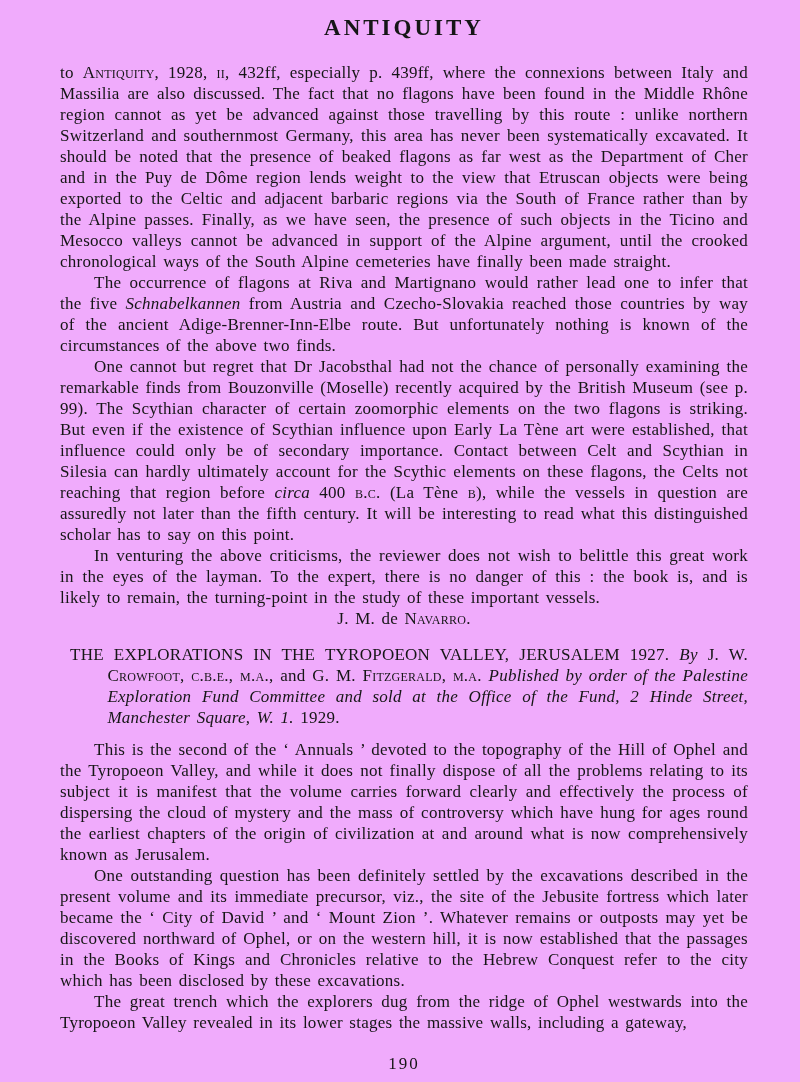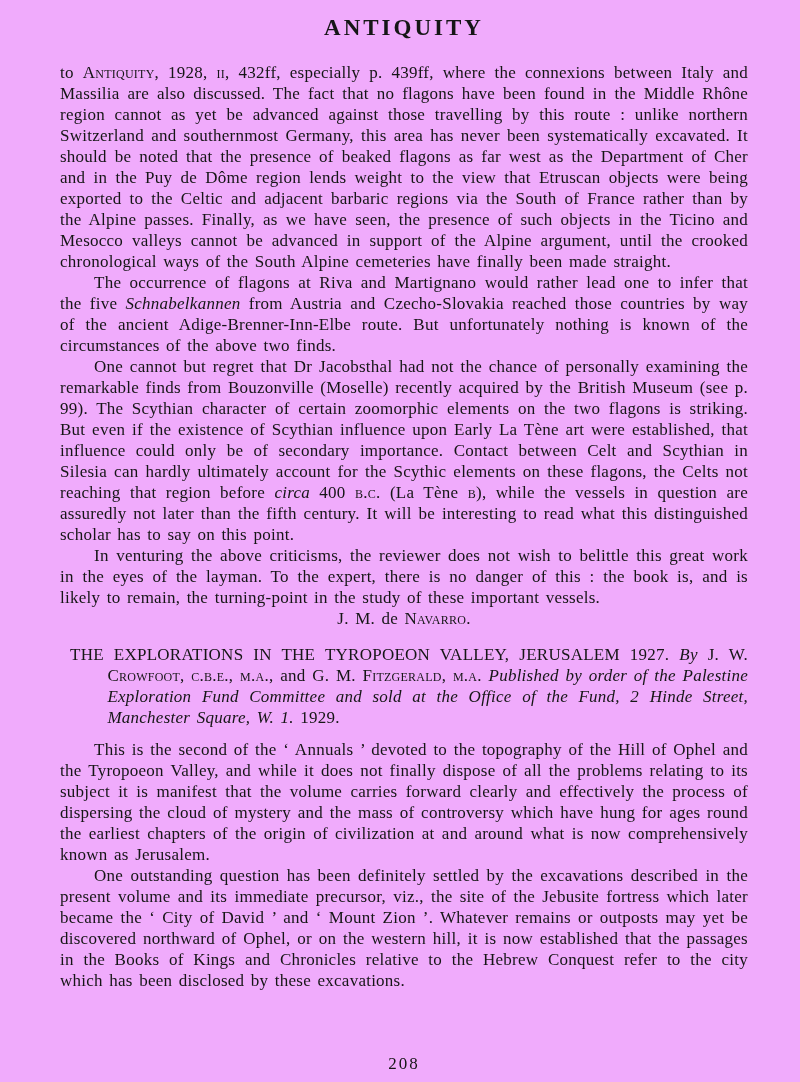--- a/index.html
+++ b/index.html
@@ -67,17 +67,18 @@
     <p class="para"><span>The occurrence of flagons at Riva and Martignano would rather lead one to infer that the five </span><span class="i">Schnabelkannen</span><span> from Austria and Czecho-Slovakia reached those countries by way of the ancient Adige-Brenner-Inn-Elbe route.  But unfortunately nothing is known of the circumstances of the above two finds.</span></p>
     <p class="para"><span>One cannot but regret that Dr Jacobsthal had not the chance of personally examining the remarkable finds from Bouzonville (Moselle) recently acquired by the British Museum (see p. 99).  The Scythian character of certain zoomorphic elements on the two flagons is striking.  But even if the existence of Scythian influence upon Early La Tène art were established, that influence could only be of secondary importance.  Contact between Celt and Scythian in Silesia can hardly ultimately account for the Scythic elements on these flagons, the Celts not reaching that region before </span><span class="i">circa</span><span> 400 </span><span class="sc">b.c.</span><span> (La Tène </span><span class="sc">b</span><span>), while the vessels in question are assuredly not later than the fifth century.  It will be interesting to read what this distinguished scholar has to say on this point.</span></p>
     <p class="para"><span>In venturing the above criticisms, the reviewer does not wish to belittle this great work in the eyes of the layman.  To the expert, there is no danger of this : the book is, and is likely to remain, the turning-point in the study of these important vessels.</span></p>
     <p class="signature"><span>J. M. de </span><span class="sc">Navarro</span><span>.</span></p>
   </section>
 
   <section>
     <p class="citation"><span>THE EXPLORATIONS IN THE TYROPOEON VALLEY, JERUSALEM 1927.  </span><span class="i">By</span><span> J. W. </span><span class="sc">Crowfoot</span><span>, </span><span class="sc">c.b.e., m.a.</span><span>, and G. M. </span><span class="sc">Fitzgerald</span><span>, </span><span class="sc">m.a.</span><span>  </span><span class="i">Published by order of the Palestine Exploration Fund Committee and sold at the Office of the Fund, 2 Hinde Street, Manchester Square, W. 1.</span><span>  1929.</span></p>
     <p class="para"><span>This is the second of the ‘ Annuals ’ devoted to the topography of the Hill of Ophel and the Tyropoeon Valley, and while it does not finally dispose of all the problems relating to its subject it is manifest that the volume carries forward clearly and effectively the process of dispersing the cloud of mystery and the mass of controversy which have hung for ages round the earliest chapters of the origin of civilization at and around what is now comprehensively known as Jerusalem.</span></p>
     <p class="para"><span>One outstanding question has been definitely settled by the excavations described in the present volume and its immediate precursor, viz., the site of the Jebusite fortress which later became the ‘ City of David ’ and ‘ Mount Zion ’.  Whatever remains or outposts may yet be discovered northward of Ophel, or on the western hill, it is now established that the passages in the Books of Kings and Chronicles relative to the Hebrew Conquest refer to the city which has been disclosed by these excavations.</span></p>
+    <p class="para"><span>The great trench which the explorers dug from the ridge of Ophel westwards into the Tyropoeon Valley revealed in its lower stages the massive walls, including a gateway,</span></p>
   </section>
 
-  <footer class="page-number">208</footer>
+  <footer class="page-number">190</footer>
 
 </div>
 
 </body></html>

